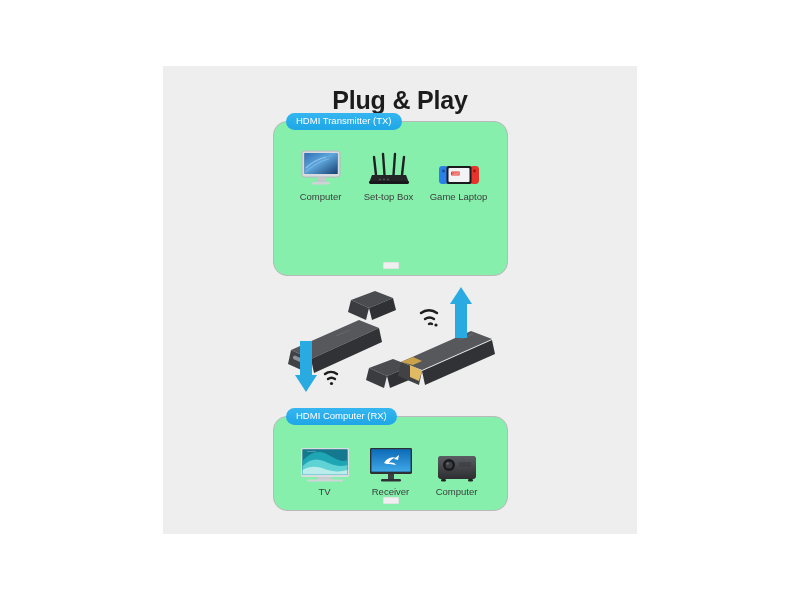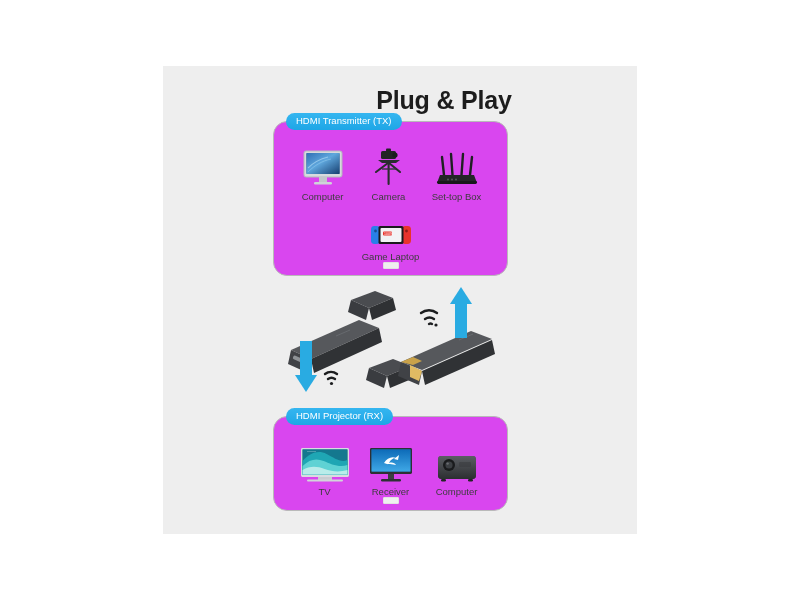--- a/index.html
+++ b/index.html
@@ -20,27 +20,26 @@
   }
 
   .title{
     position:absolute;
     left:0;top:20px;width:474px;
     text-align:center;
     font-size:25px;
     font-weight:bold;
     color:#1c1c1c;
     letter-spacing:-0.2px;
-    margin-left:44px;
   }
 
   
   .card{
     position:absolute;
-    background:#d946ef;
+    background:#86efac;
     border:1px solid #b9b9b9;
     border-radius:14px;
     box-sizing:border-box;
   }
   .card-tx{left:110px;top:55px;width:235px;height:155px;}
   .card-rx{left:110px;top:350px;width:235px;height:95px;}
 
   .badge{
     position:absolute;
     left:12px;top:-9px;
@@ -124,35 +123,20 @@
               <path d="M7 18c6-6 12-9 20-11" stroke="#9fd0ef" stroke-width="1.1" fill="none" opacity=".8"></path>
               <path d="M7 22c7-7 14-11 23-13" stroke="#86c2e8" stroke-width="1" fill="none" opacity=".7"></path>
               <rect x="18" y="27" width="8" height="5" fill="#c3c7cc"></rect>
               <rect x="13" y="32" width="18" height="2.4" rx="1.2" fill="#cfd3d8"></rect>
             </svg>
           </div>
           <div class="cap">Computer</div>
         </div>
 
 
-        <div class="cell">
-          <div class="art">
-            <svg width="40" height="40" viewBox="0 0 40 40">
-              <rect x="12" y="3" width="15" height="8" rx="1.6" fill="#232426"></rect>
-              <rect x="17" y="0.5" width="5" height="3" rx="1" fill="#232426"></rect>
-              <circle cx="26" cy="7" r="2.6" fill="#1b1c1e"></circle>
-              <path d="M9 12h22l-4 3H13z" fill="#2b2c2f"></path>
-              <path d="M19 15l-12 9" stroke="#2b2c2f" stroke-width="2.1" stroke-linecap="round"></path>
-              <path d="M20 15l11 9" stroke="#2b2c2f" stroke-width="2.1" stroke-linecap="round"></path>
-              <path d="M19.6 15v21" stroke="#2b2c2f" stroke-width="2.1" stroke-linecap="round"></path>
-              <path d="M13 21h14" stroke="#333538" stroke-width="1.4"></path>
-            </svg>
-          </div>
-          <div class="cap">Camera</div>
-        </div>
 
 
         <div class="cell wide">
           <div class="art">
             <svg width="46" height="36" viewBox="0 0 46 36">
               <path d="M8 5l2 18" stroke="#1f2022" stroke-width="2.4" stroke-linecap="round"></path>
               <path d="M17 2l1.5 21" stroke="#1f2022" stroke-width="2.4" stroke-linecap="round"></path>
               <path d="M29 2l-1.5 21" stroke="#1f2022" stroke-width="2.4" stroke-linecap="round"></path>
               <path d="M38 5l-2 18" stroke="#1f2022" stroke-width="2.4" stroke-linecap="round"></path>
               <path d="M6 23h34l3 8H3z" fill="#242527"></path>
@@ -237,21 +221,21 @@
           <path d="M148 35a13 13 0 0 1 16 0"></path>
           <path d="M152 41a8 8 0 0 1 9 0"></path>
           <path d="M156 46a3 3 0 0 1 3 0"></path>
           <circle cx="163" cy="47" r="1.6" fill="#1c1d1f" stroke="none"></circle>
         </g>
 
       </svg>
     </div>
 
     <div class="card card-rx">
-      <div class="badge">HDMI Projector (RX)</div>
+      <div class="badge">HDMI Computer (RX)</div>
 
       <div class="grid">
 
         <div class="cell">
           <div class="art">
             <svg width="52" height="36" viewBox="0 0 52 36">
               <rect x="2" y="1" width="48" height="29" rx="1.4" fill="#d9dce0"></rect>
               <rect x="3.6" y="2.5" width="44.8" height="25" fill="#0e5f74"></rect>
               <path d="M3.6 2.5h44.8v25H3.6z" fill="#14788f"></path>
               <path d="M3.6 14c8-9 16-11 24-7s14 9 20.8 6v14.5H3.6z" fill="#1fa6b4"></path>

